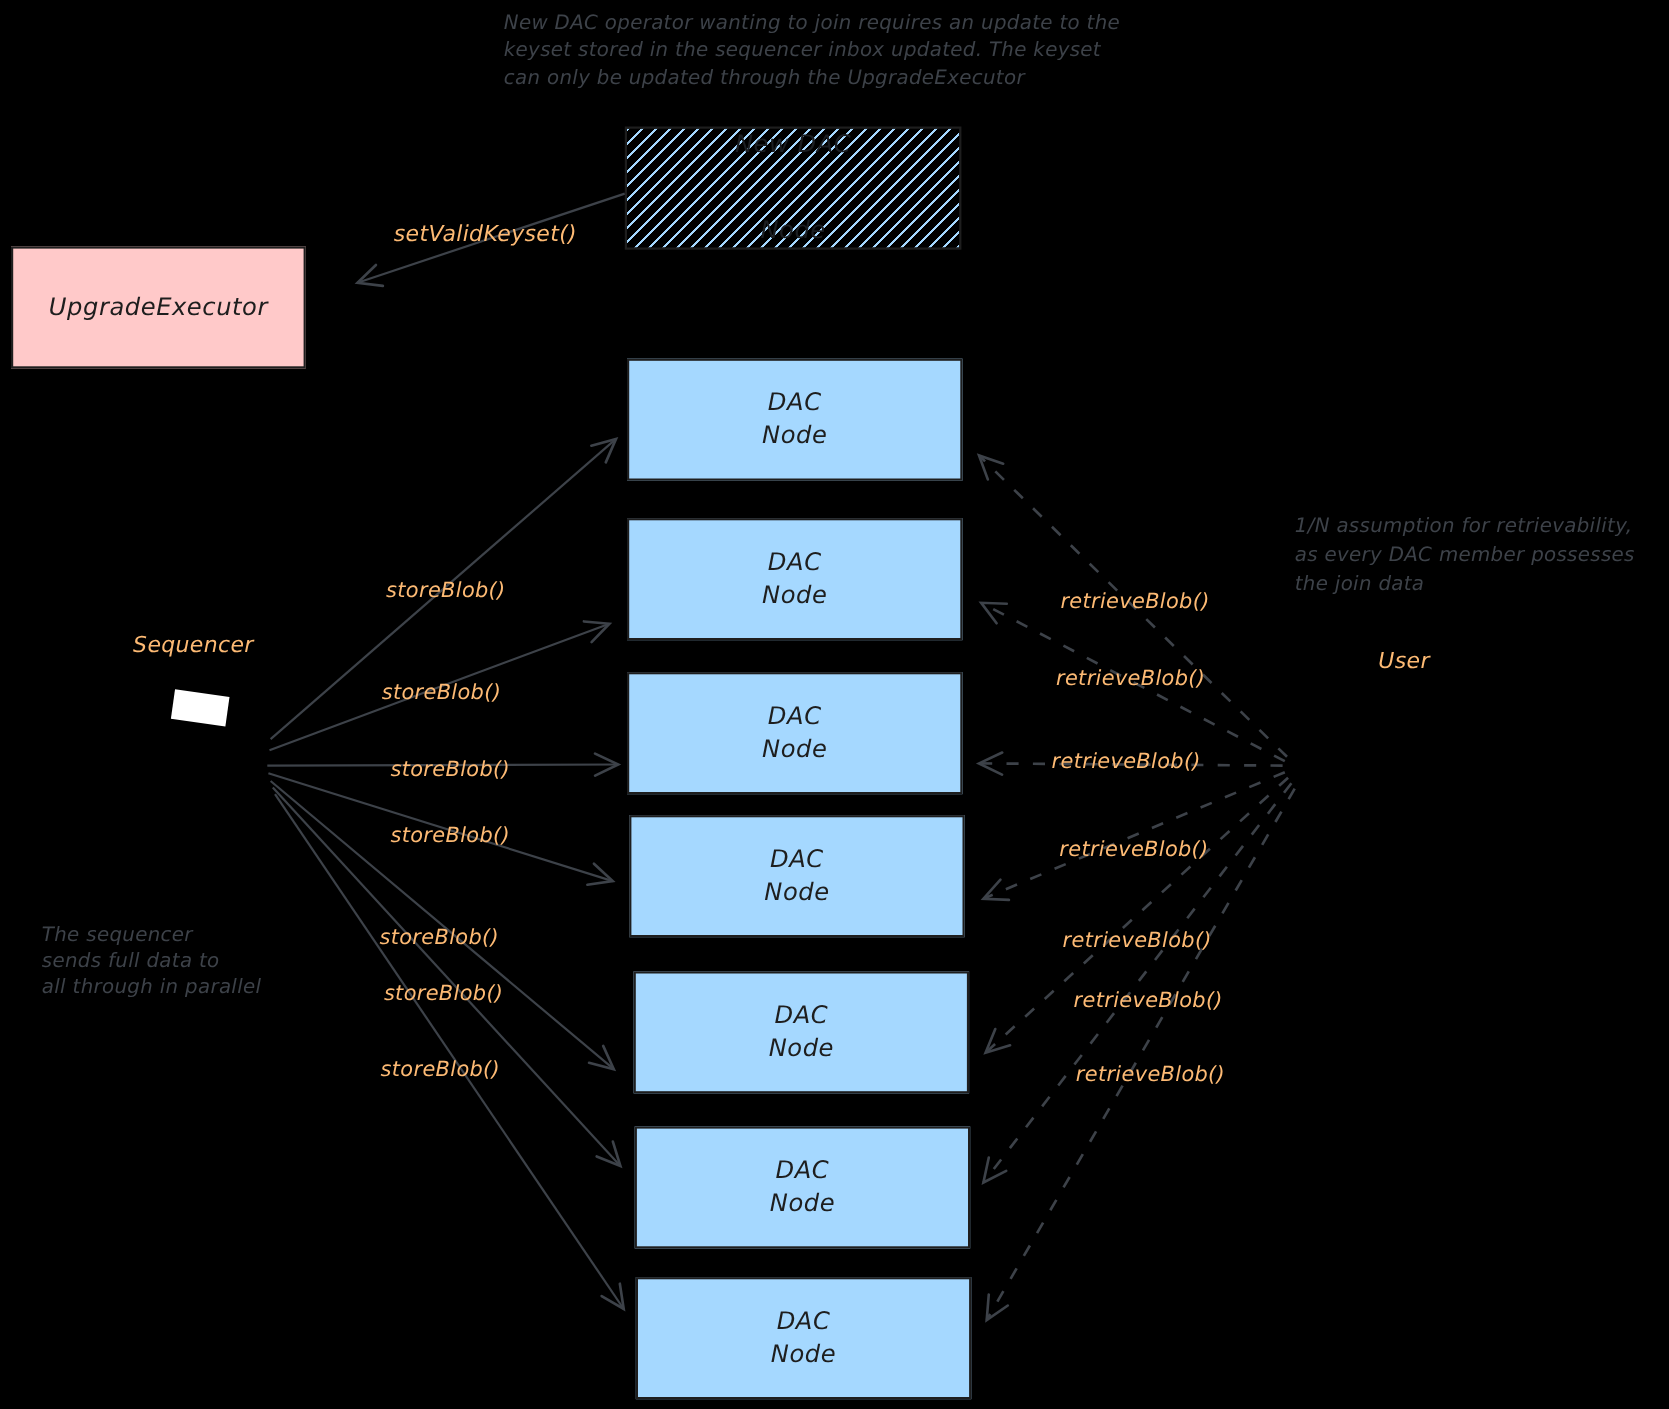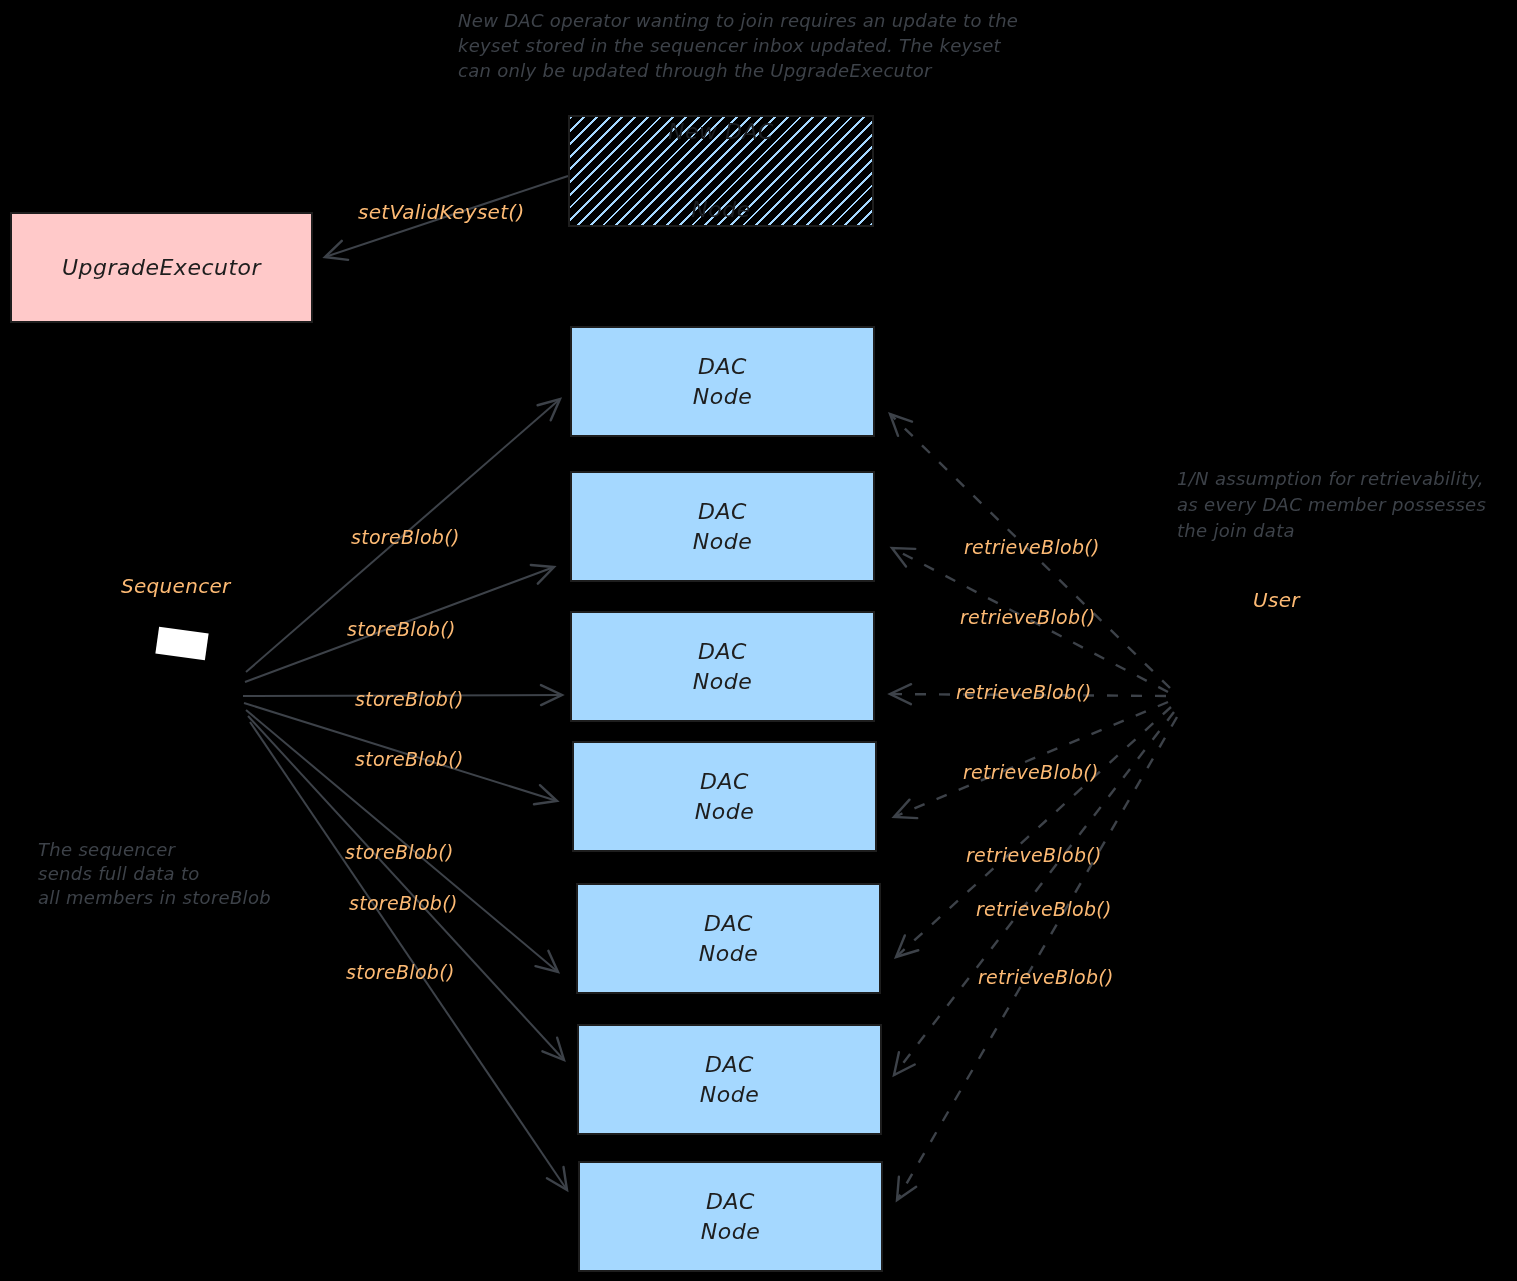--- a/index.html
+++ b/index.html
@@ -36,21 +36,21 @@
     box-sizing:border-box;
     display:flex;flex-direction:column;
     align-items:center;justify-content:center;
     text-align:center;
     color:#1e1e1e;
     font-style:italic;
     font-size:22px;line-height:30px;
     letter-spacing:0.5px;
   }
   .blue{background:#a5d8ff;}
-  .pink{background:#ffc9c9;width:303px;}
+  .pink{background:#ffc9c9;width:268px;margin-top:12px;}
   .hatch{
     width:306px;height:112px;
     background:repeating-linear-gradient(135deg,#a5d8ff 0px,#a5d8ff 2px,transparent 2px,transparent 9px);
     color:#1b1e22;
     gap:48px;
   }
   .screen{
     position:absolute;
     left:157px;top:630px;
     width:50px;height:27px;
@@ -105,21 +105,21 @@
   </div>
 
   <div class="lbl" style="left:358px;top:200px;font-size:20px">setValidKeyset()</div>
 
   <div class="lbl" style="left:121px;top:574px;font-size:20px">Sequencer</div>
   <div class="screen"></div>
 
   <div class="note" style="left:38px;top:838px;line-height:24px">
     <div>The sequencer</div>
     <div>sends full data to</div>
-    <div>all members in storeBlob</div>
+    <div>all through in parallel</div>
   </div>
 
   <div class="note" style="left:1177px;top:466px;line-height:26px">
     <div>1/N assumption for retrievability,</div>
     <div>as every DAC member possesses</div>
     <div>the join data</div>
   </div>
 
   <div class="lbl" style="left:1253px;top:588px;font-size:20px">User</div>
 

